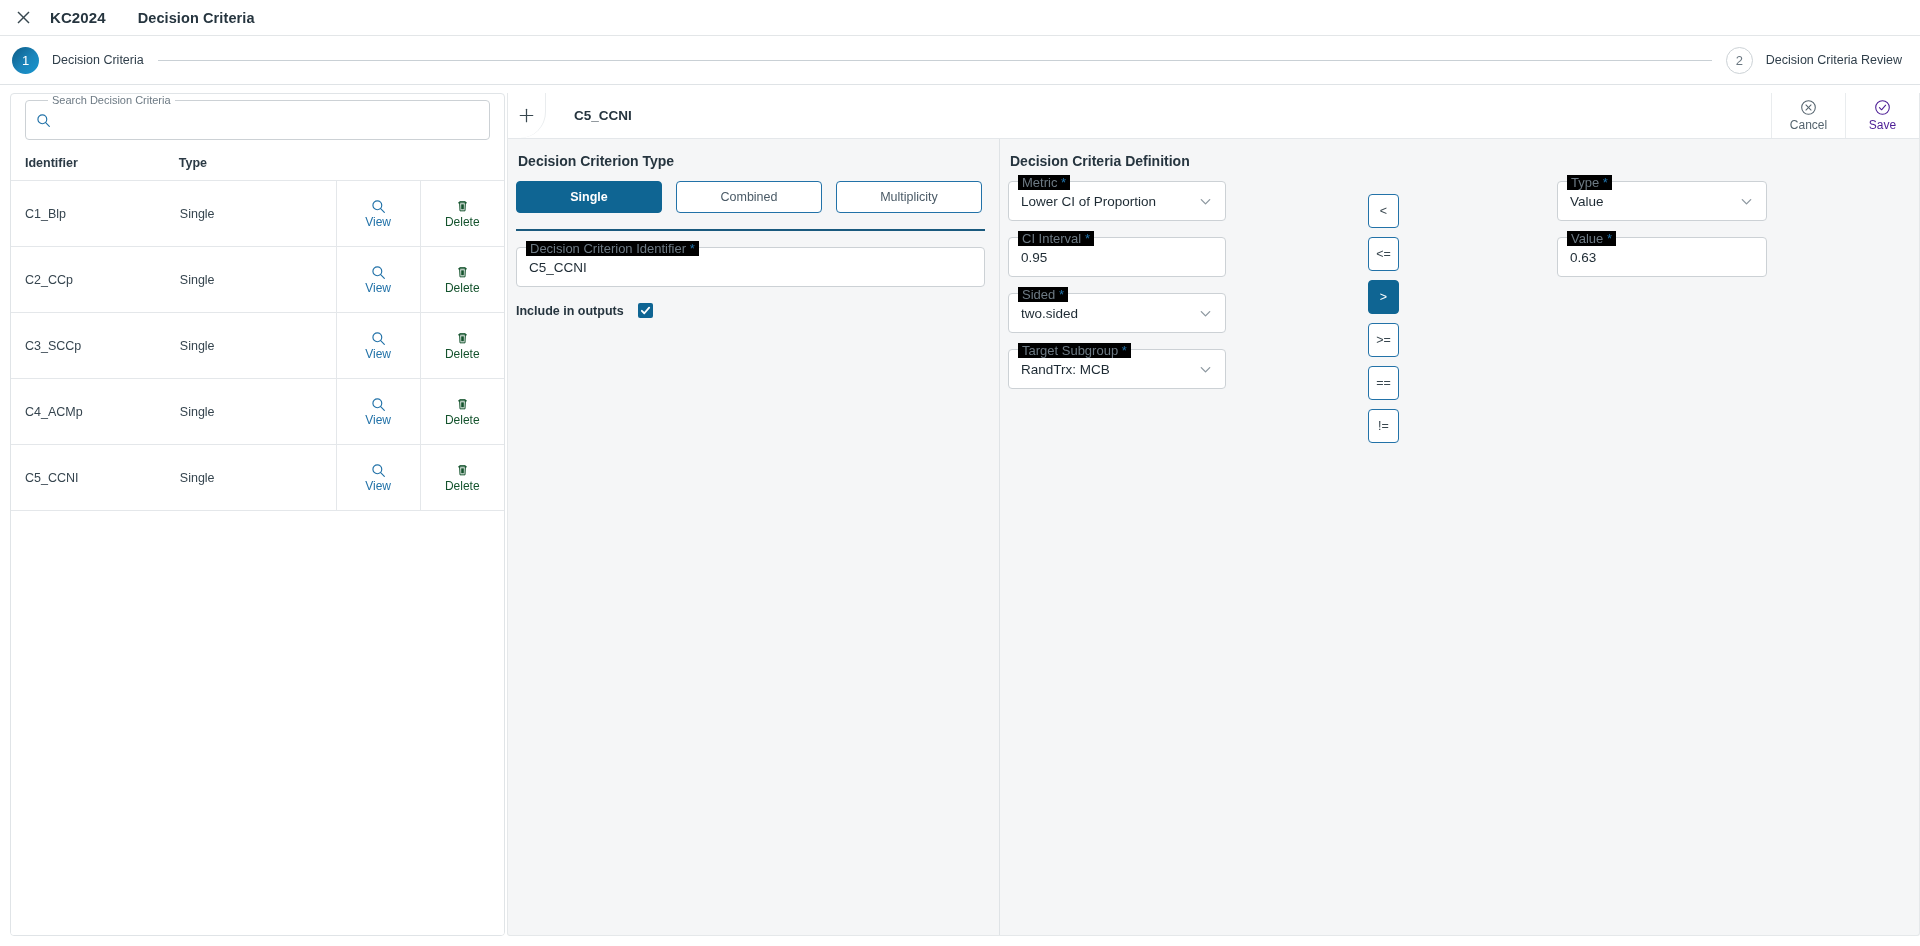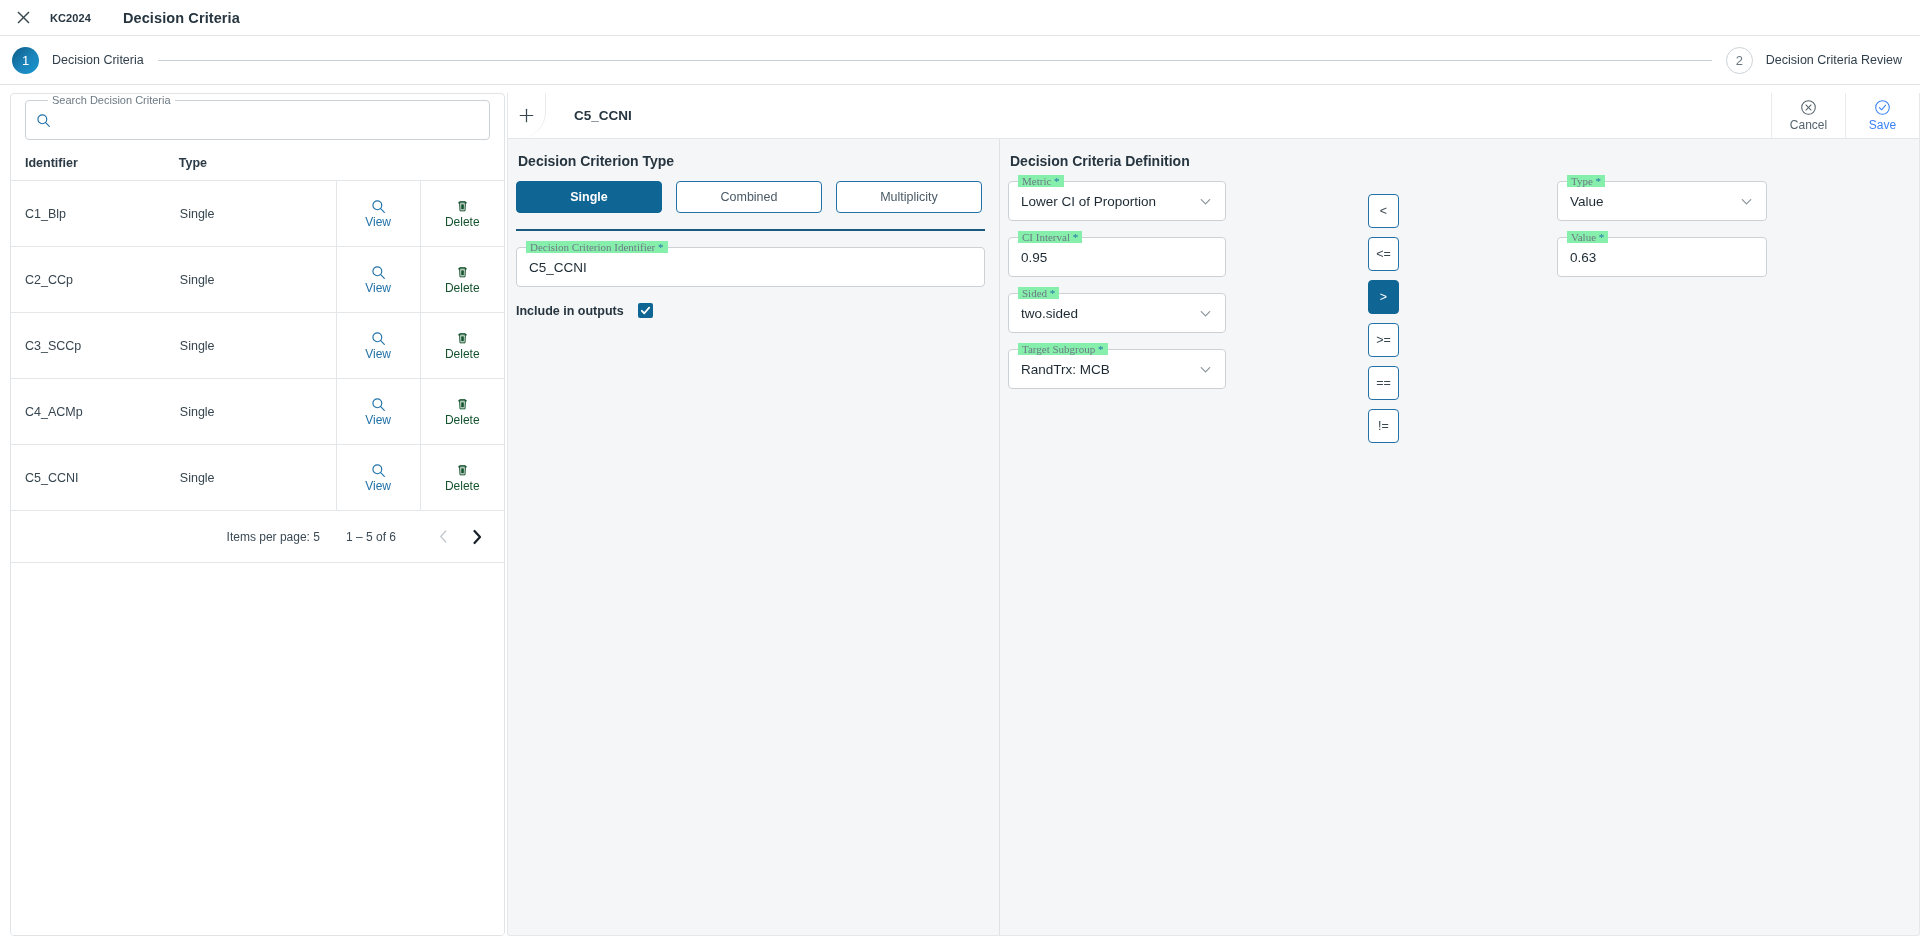--- a/index.html
+++ b/index.html
@@ -22,21 +22,21 @@
     background: #fff;
   }
   .close-x {
     width: 26px; height: 26px;
     display: flex; align-items: center; justify-content: center;
     cursor: pointer;
     color: #37474f;
   }
   .close-x svg { display:block; }
   .tb-app {
-    font-size: 11px; font-weight: bold; color: #26353f;
+    font-size: 15px; font-weight: bold; color: #26353f;
     margin-left: 14px; letter-spacing: .1px;
   }
   .tb-page {
     font-size: 14.5px; font-weight: bold; color: #26353f;
     margin-left: 32px; letter-spacing: .1px;
   }
 
   
   .stepper {
     height: 49px;
@@ -191,21 +191,21 @@
   .head-act {
     width: 74px;
     display: flex; flex-direction: column;
     align-items: center; justify-content: center;
     gap: 2px;
     border-left: 1px solid #e9ecee;
     cursor: pointer;
   }
   .head-act .lbl { font-size: 12px; }
   .head-act.cancel { color: #55646e; }
-  .head-act.save   { color: #3b82f6; }
+  .head-act.save   { color: #4c1d95; }
 
   .main-body { flex: 1 1 auto; display: flex; min-height: 0; }
 
   .col-left {
     width: 492px; flex: 0 0 492px;
     padding: 14px 14px 0 8px;
     border-right: 1px solid #dfe3e6;
   }
   .col-right { flex: 1 1 auto; padding: 14px 0 0 8px; min-width: 0; }
 
@@ -239,22 +239,22 @@
     padding: 0 12px;
     height: 40px;
     font-size: 13.5px; color: #1d2a33;
   }
   .field .fbox.ta {
     height: 104px; align-items: flex-start; padding-top: 8px;
     background: #fff;
   }
   .field .flabel {
     position: absolute; top: -7px; left: 9px;
-    background: #86efac; padding: 0 4px;
-    font-size: 11px; color: #6d7a84; white-space: nowrap; font-family: Liberation Serif, serif;
+    background: #000000; padding: 0 4px;
+    font-size: 13px; color: #6d7a84; white-space: nowrap;
   }
   .req { color: #2272a8; }
   .caret { margin-left: auto; color: #8c979f; display:block; }
   .resize-grip {
     position: absolute; right: 2px; bottom: 2px;
     width: 10px; height: 10px; cursor: nwse-resize;
   }
 
   .check-row { display: flex; align-items: center; gap: 14px; margin-top: 2px; }
   .check-label { font-size: 12.5px; font-weight: bold; color: #26353f; }
@@ -438,34 +438,20 @@
               <svg width="15" height="15" viewBox="0 0 18 18" fill="none" stroke="currentColor" stroke-width="1.2">
                   <path d="M4.2 4.6h9.6M5.6 4.6V3.2h6.8v1.4M5.5 4.6l.5 9.6h6l.5-9.6M7.6 6.8v5.2M9 6.8v5.2M10.4 6.8v5.2" stroke-linecap="round"></path>
                 </svg>
               <span class="lbl">Delete</span>
             </div>
           </td>
         </tr>
       </tbody>
     </table>
 
-    <div class="paginator">
-      <span class="pg-ipp">Items per page: 5</span>
-      <span class="pg-range">1 – 5 of 6</span>
-      <span class="pg-btn disabled">
-        <svg width="11" height="15" viewBox="0 0 12 16" fill="none" stroke="currentColor" stroke-width="1.5">
-            <polyline points="8.5,2 3,8 8.5,14" stroke-linecap="round" stroke-linejoin="round"></polyline>
-          </svg>
-      </span>
-      <span class="pg-btn enabled">
-        <svg width="12" height="16" viewBox="0 0 12 16" fill="none" stroke="currentColor" stroke-width="2.2">
-            <polyline points="3.5,2 9,8 3.5,14" stroke-linecap="round" stroke-linejoin="round"></polyline>
-          </svg>
-      </span>
-    </div>
 
     <div class="left-filler"></div>
   </div>
 
   <div class="main-card">
 
     <div class="main-head">
       <div class="plus-tab">
         <svg width="17" height="17" viewBox="0 0 18 18" fill="none" stroke="currentColor" stroke-width="1.3">
           <line x1="9" y1="2.4" x2="9" y2="15.6" stroke-linecap="round"></line>

